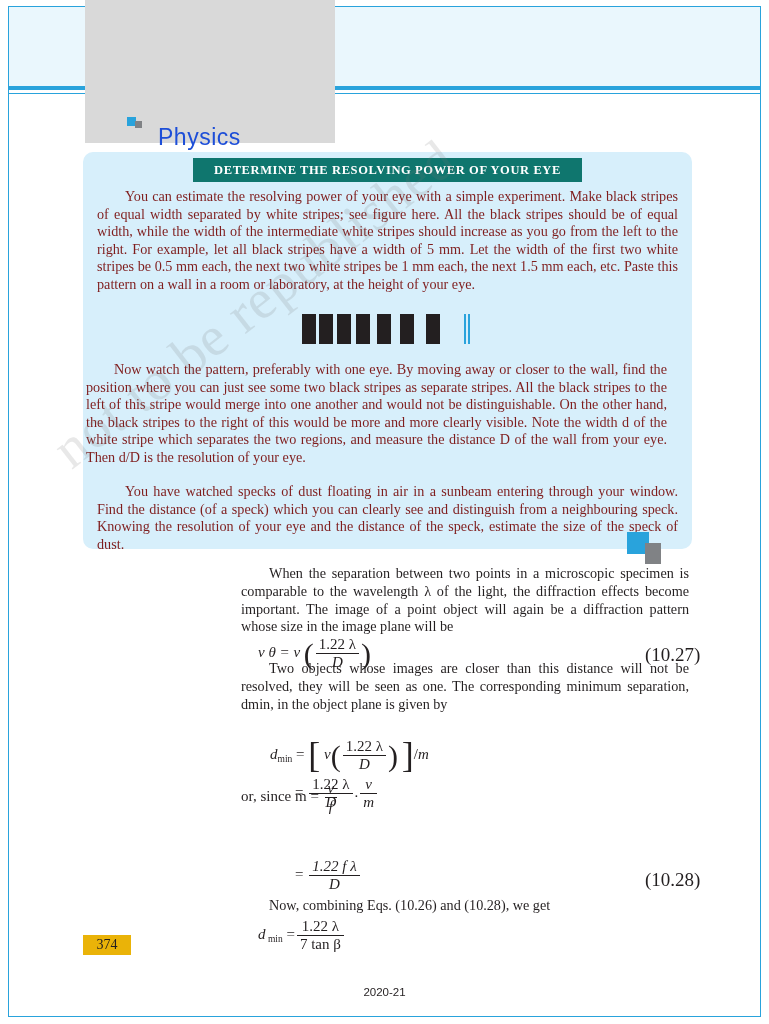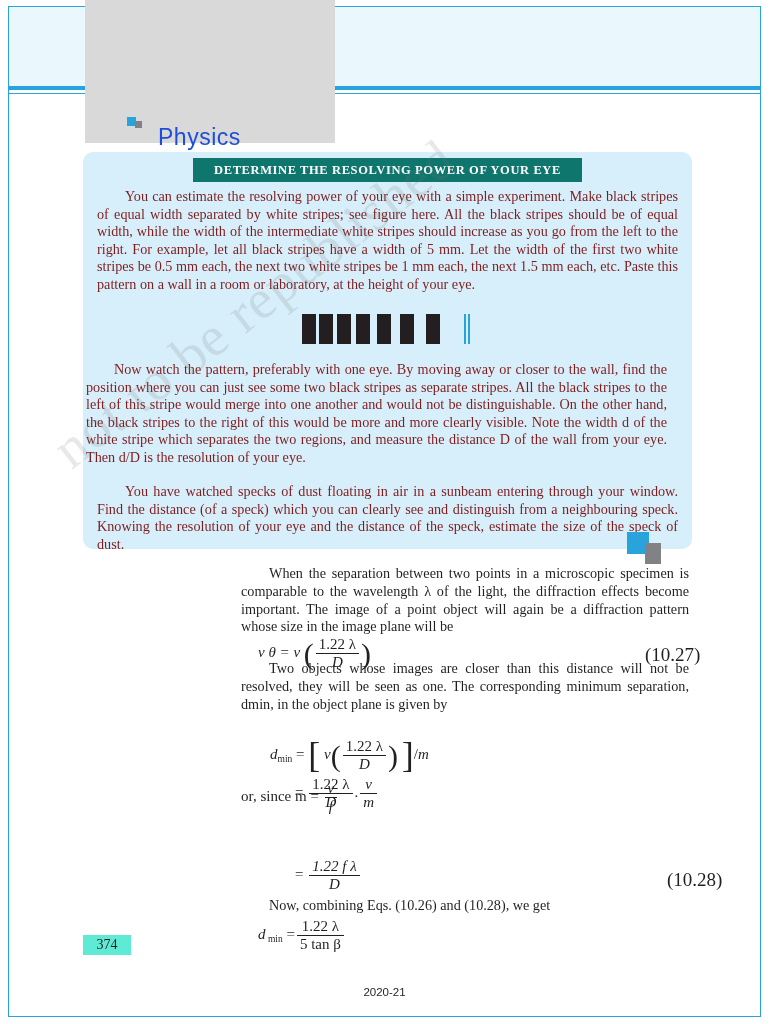--- a/index.html
+++ b/index.html
@@ -184,21 +184,21 @@
   .body-p1 { left: 241px; top: 565px; width: 448px; }
   .body-p2 { left: 241px; top: 660px; width: 448px; }
   .body-p4 { left: 241px; top: 897px; width: 448px; }
 
   .eqno {
     position: absolute;
     font-size: 19px;
     color: #231f20;
   }
   .eqno1 { left: 645px; top: 644px; }
-  .eqno2 { left: 667px; top: 869px; }
+  .eqno2 { left: 645px; top: 869px; }
 
   
   .math {
     position: absolute;
     font-family: "Liberation Serif", serif;
     color: #231f20;
   }
   .it { font-style: italic; }
   .frac {
     display: inline-block;
@@ -228,21 +228,21 @@
   .eq3 { left: 295px; top: 776px; font-size: 15px; }
   .eq4 { left: 241px; top: 780px; font-size: 15px; font-family: Liberation Serif, serif; }
   .eq5 { left: 295px; top: 858px; font-size: 15px; }
   .eq6 { left: 258px; top: 918px; font-size: 15px; }
 
   
   .pageno {
     position: absolute;
     left: 83px; top: 935px;
     width: 48px; height: 20px;
-    background: #5eead4;
+    background: #eab308;
     display: flex;
     align-items: center;
     justify-content: center;
     font-size: 14px;
     color: #231f20;
   }
   .footer-year {
     position: absolute;
     left: 0; top: 986px;
     width: 769px;
@@ -341,20 +341,20 @@
   </div>
 
   <div class="math eq5">
     =&nbsp;<span class="frac"><span class="num it">1.22 f λ</span><span class="den it">D</span></span>
   </div>
   <div class="eqno eqno2">(10.28)</div>
 
   <div class="body-p body-p4"><span class="indent"></span><span>Now, combining Eqs. (10.26) and (10.28), we get</span></div>
 
   <div class="math eq6">
-    <span class="it">d</span><span class="sub">&nbsp;min</span> =<span class="frac"><span class="num">1.22 λ</span><span class="den">5 tan β</span></span>
+    <span class="it">d</span><span class="sub">&nbsp;min</span> =<span class="frac"><span class="num">1.22 λ</span><span class="den">7 tan β</span></span>
   </div>
 
   <div class="pageno">374</div>
   <div class="footer-year">2020-21</div>
 
   <div class="watermark">not to be republished</div>
 </div>
 
 </body></html>

